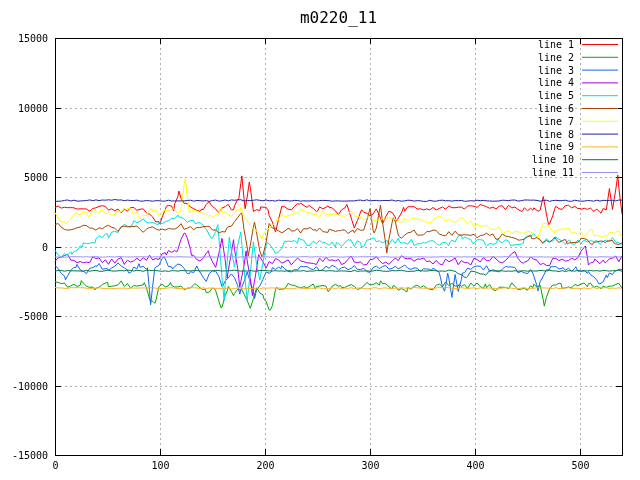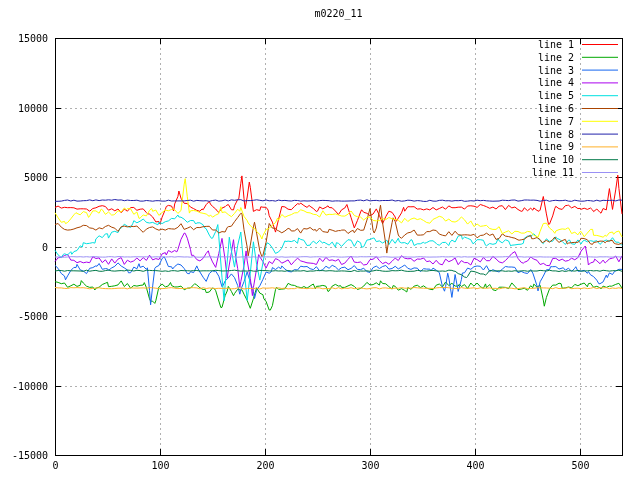--- a/index.html
+++ b/index.html
@@ -1,19 +1,19 @@
 <!DOCTYPE html>
 <html><head>
 <meta charset="utf-8">
 <style>
   html,body{margin:0;padding:0;background:#ffffff;}
   #stage{position:relative;width:640px;height:480px;background:#ffffff;overflow:hidden;
          font-family:"DejaVu Sans Mono","Liberation Mono",monospace;}
   #chart-title{position:absolute;left:55px;top:8px;width:567px;text-align:center;
-               font-size:10px;color:#000;letter-spacing:0px;}
+               font-size:16px;color:#000;letter-spacing:0px;}
   svg{position:absolute;left:0;top:0;display:block;}
   svg text{font-family:"DejaVu Sans Mono","Liberation Mono",monospace;font-size:10px;fill:#000;}
 </style>
 </head>
 <body>
 
 <div id="stage">
   <div id="chart-title">m0220_11</div>
   <svg id="plot" width="640" height="480">
       <line x1="160.5" y1="38" x2="160.5" y2="455" stroke="#b0b0b0" stroke-width="1" stroke-dasharray="2,3" shape-rendering="crispEdges"></line>

